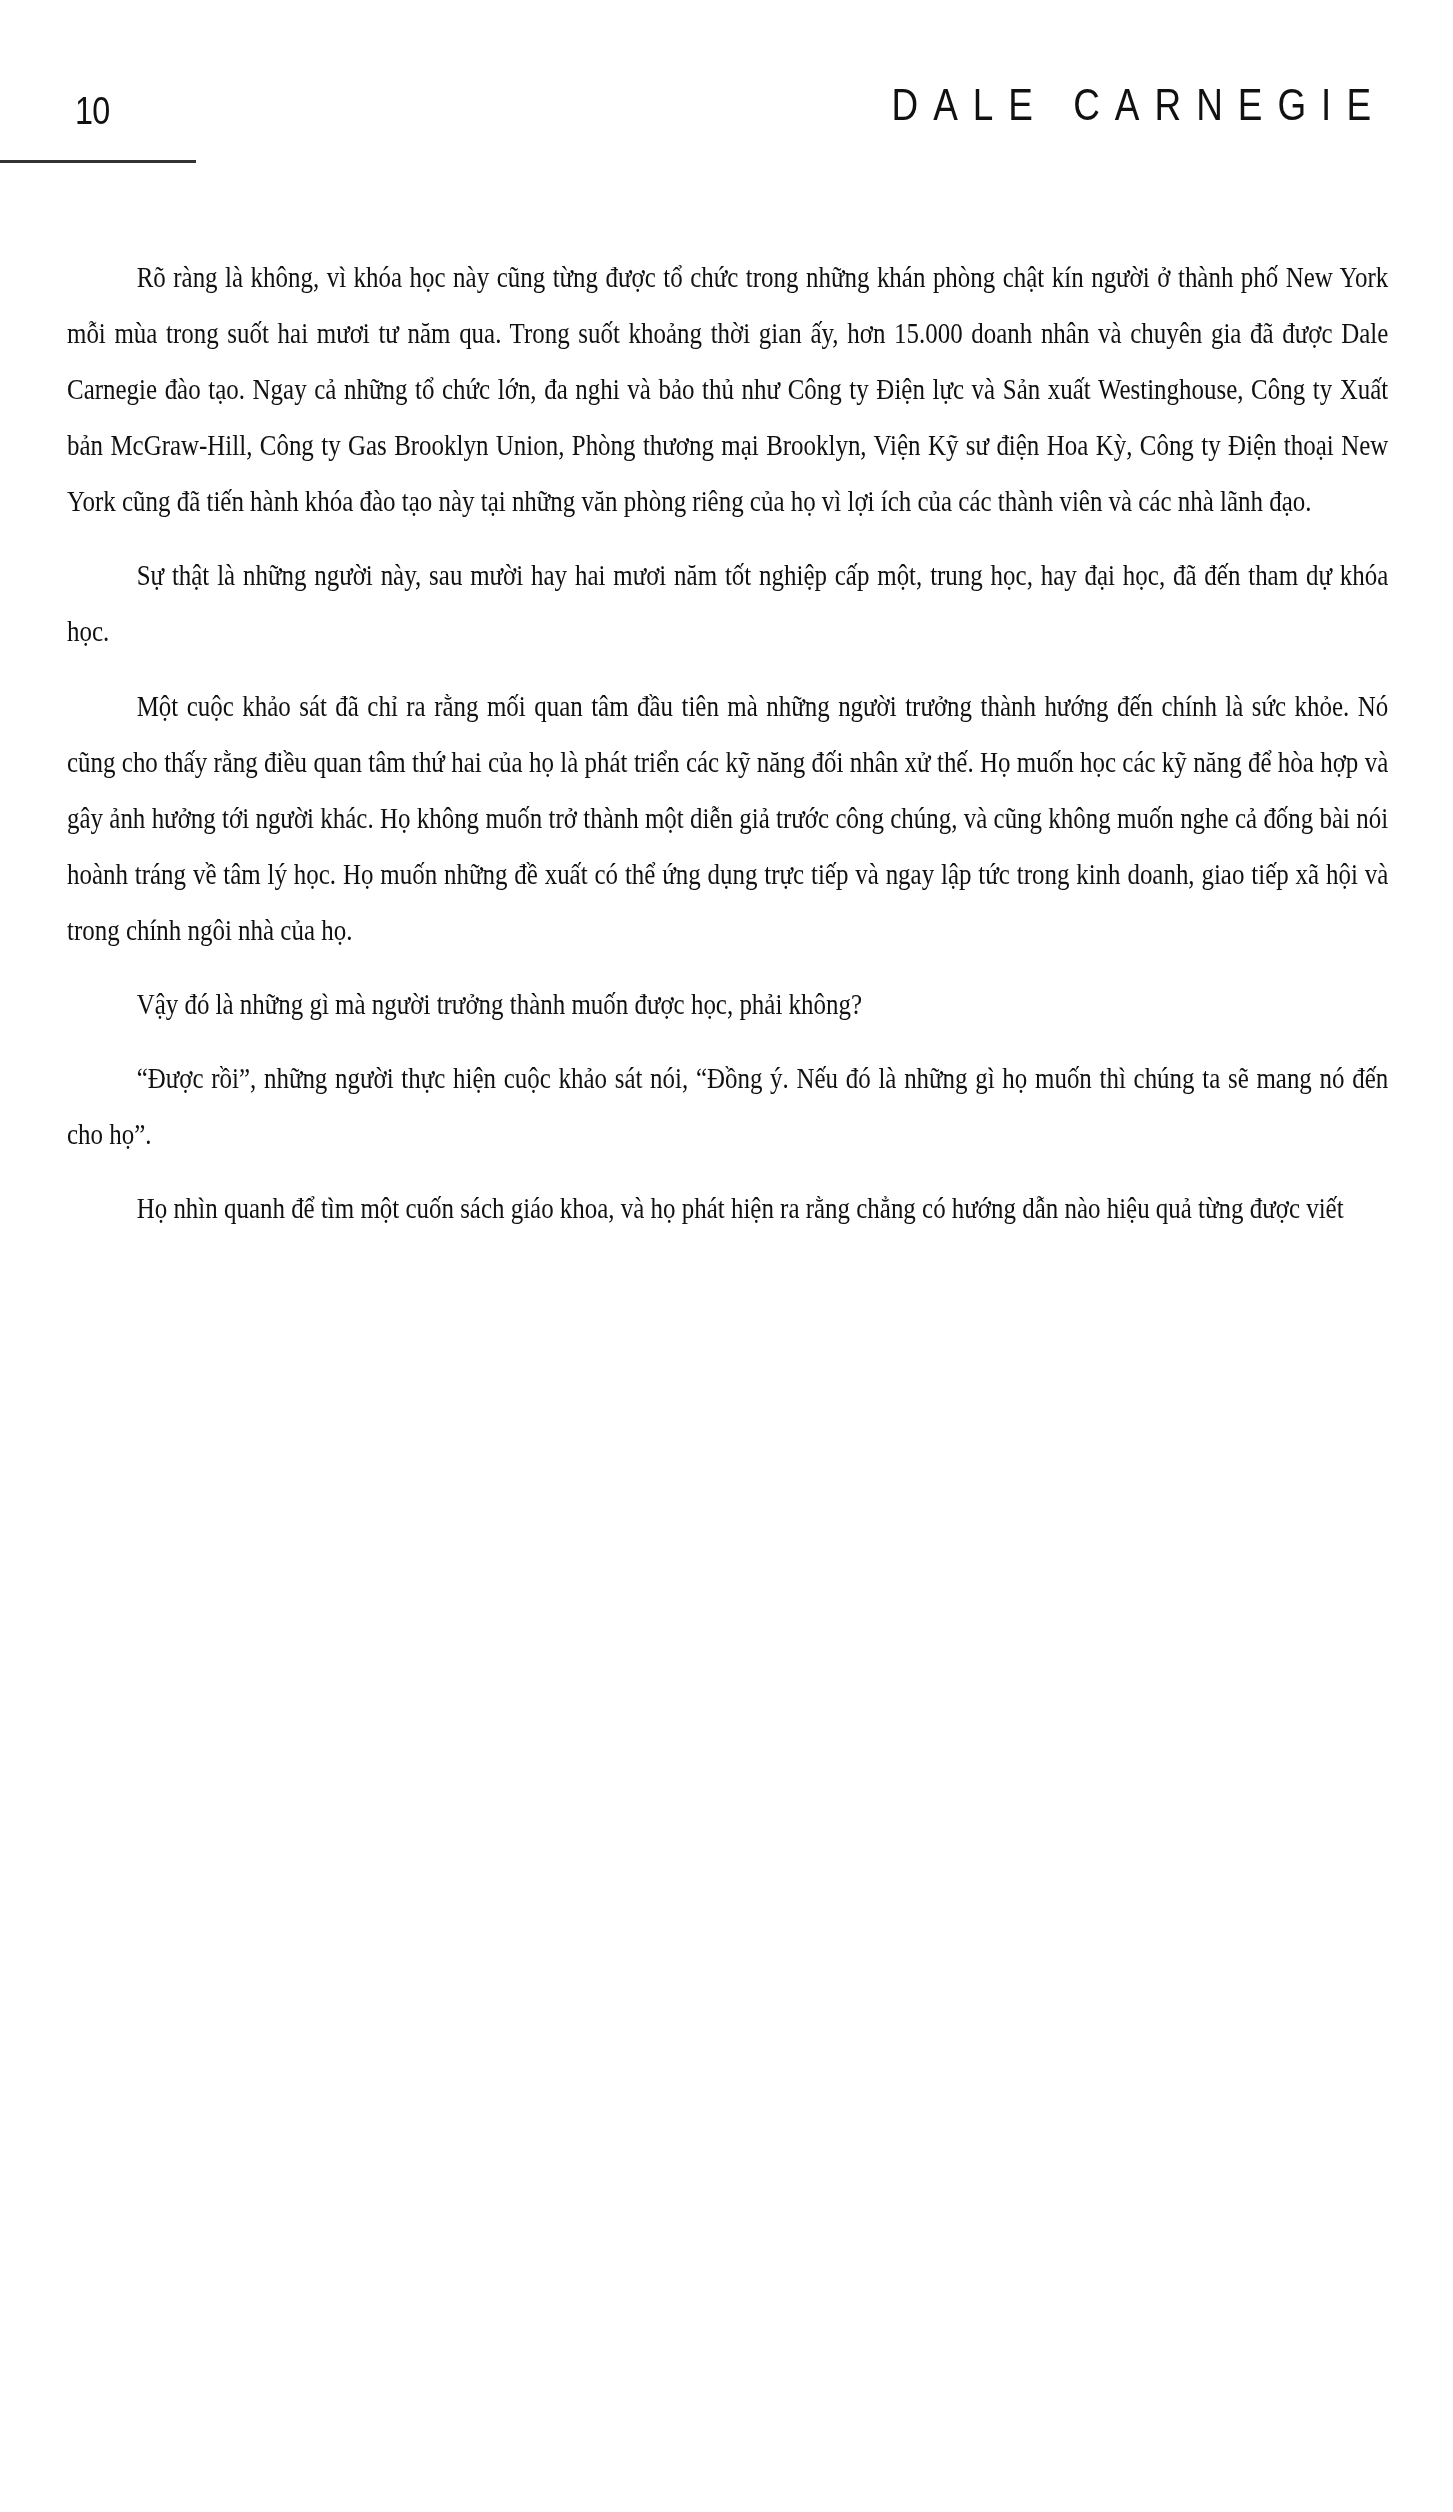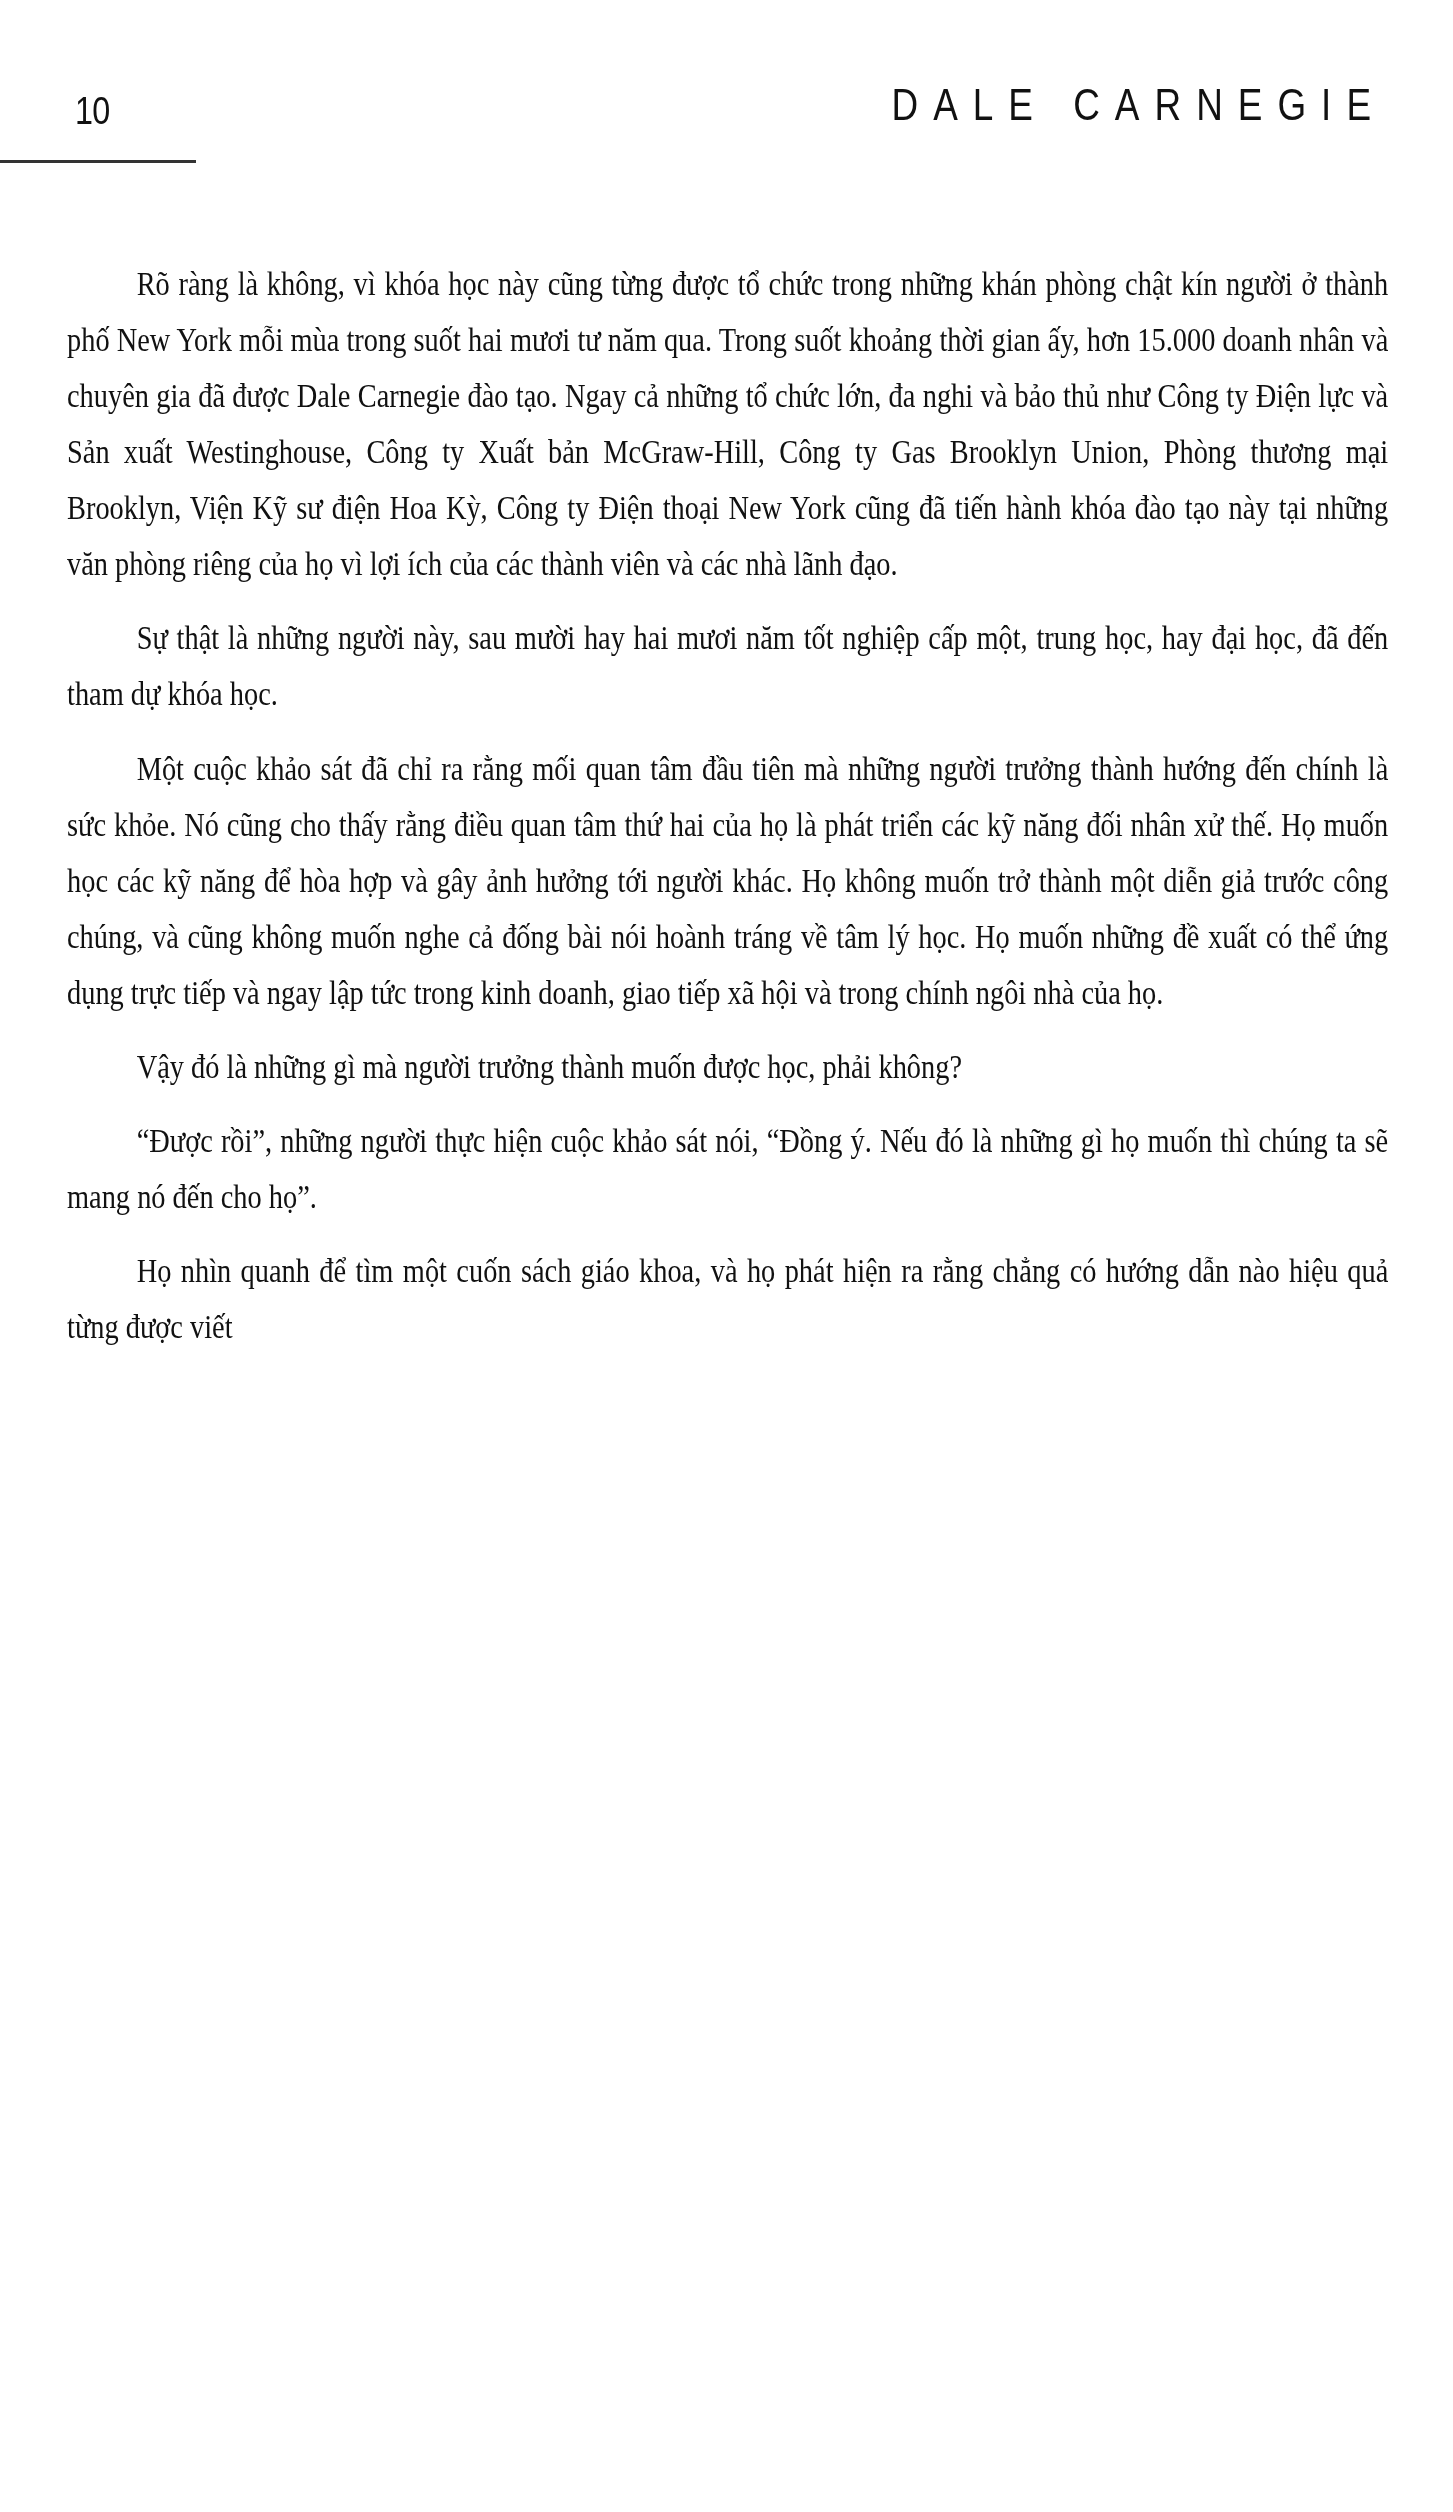--- a/index.html
+++ b/index.html
@@ -42,24 +42,24 @@
       position: absolute;
       left: 0;
       top: 160px;
       width: 196px;
       height: 2.5px;
       background: #333;
     }
     .body-text {
       position: absolute;
       left: 67px;
-      top: 256px;
+      top: 249px;
       width: 1321px;
       font-family: "Liberation Serif", serif;
-      font-size: 33px;
+      font-size: 29px;
       line-height: 56px;
       color: #111;
     }
     .body-text p {
       margin: 0 0 18.3px 0;
       text-align: justify;
       text-align-last: left;
       text-indent: 81px;
       transform: scaleX(0.86);
       transform-origin: left top;

